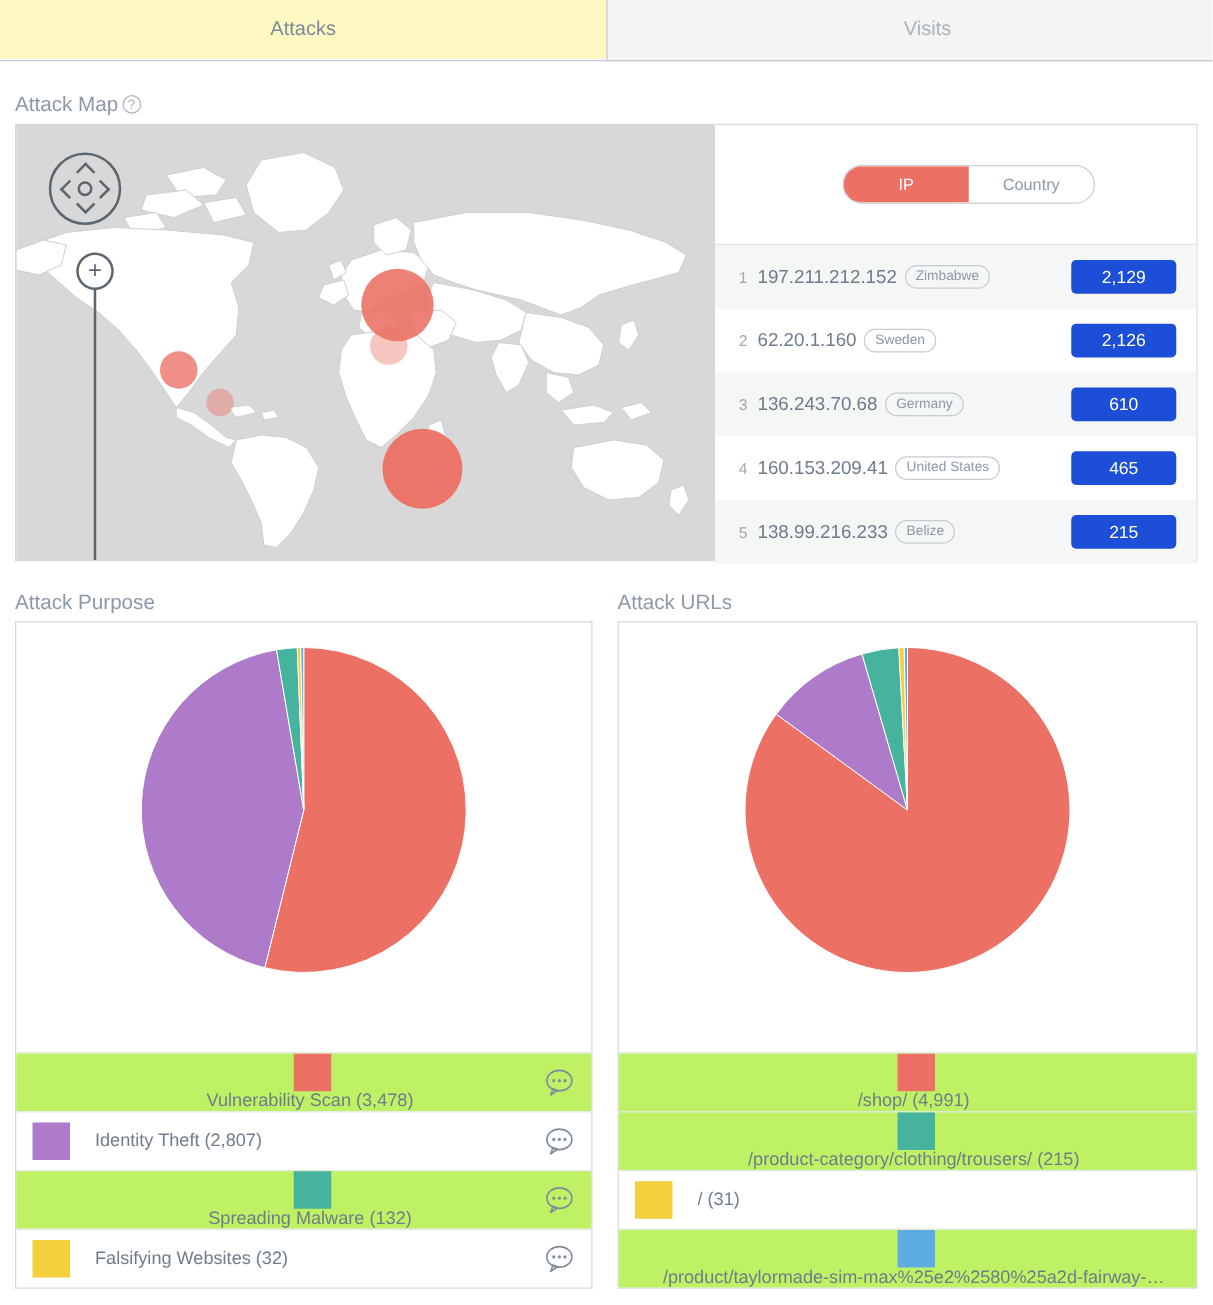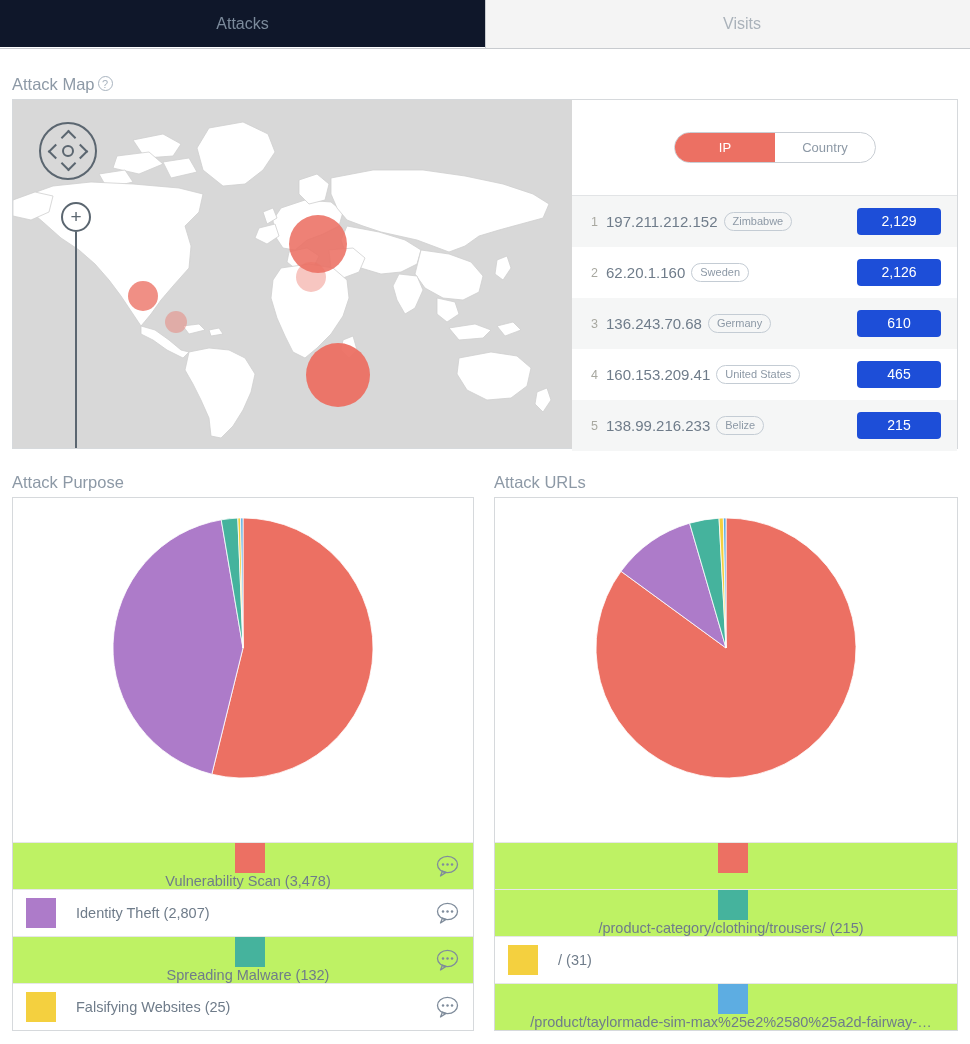--- a/index.html
+++ b/index.html
@@ -29,21 +29,21 @@
     top: 0;
     height: 48px;
     line-height: 48px;
     text-align: center;
     font-size: 16px;
     box-sizing: border-box;
   }
   .tab-active {
     left: 0; width: 485px;
     color: #7b8a9b;
-    background: #0f172a;
+    background: #fef9c3;
     border-bottom: 1px solid #ffffff;
   }
   .tab-inactive {
     left: 485px; width: 513px;
     color: #aab2ba;
     background: #f4f4f4;
     border: 1px solid #c8cbcf;
     border-top: none;
     border-right: none;
     height: 49px;
@@ -453,21 +453,21 @@
             <ellipse cx="11.5" cy="9.5" rx="10" ry="8.2" fill="none" stroke="#7f8c9b" stroke-width="1.3"></ellipse>
             <path d="M6.5 16 L4.5 21 L10 17.4 Z" fill="none" stroke="#7f8c9b" stroke-width="1.3" stroke-linejoin="round"></path>
             <circle cx="7" cy="9.5" r="1.25" fill="#7f8c9b"></circle>
             <circle cx="11.5" cy="9.5" r="1.25" fill="#7f8c9b"></circle>
             <circle cx="16" cy="9.5" r="1.25" fill="#7f8c9b"></circle>
           </svg>
         </span>
       </div>
       <div class="legend-row">
         <span class="sw" style="background: rgb(244, 208, 63);"></span>
-        <span class="legend-label">Falsifying Websites (25)</span>
+        <span class="legend-label">Falsifying Websites (32)</span>
         <span class="bubble-icon">
           <svg width="23" height="22" viewBox="0 0 23 22">
             <ellipse cx="11.5" cy="9.5" rx="10" ry="8.2" fill="none" stroke="#7f8c9b" stroke-width="1.3"></ellipse>
             <path d="M6.5 16 L4.5 21 L10 17.4 Z" fill="none" stroke="#7f8c9b" stroke-width="1.3" stroke-linejoin="round"></path>
             <circle cx="7" cy="9.5" r="1.25" fill="#7f8c9b"></circle>
             <circle cx="11.5" cy="9.5" r="1.25" fill="#7f8c9b"></circle>
             <circle cx="16" cy="9.5" r="1.25" fill="#7f8c9b"></circle>
           </svg>
         </span>
       </div>
@@ -480,20 +480,21 @@
           <path d="M 140 140 L 140 10 A 130 130 0 1 1 35.020364211819754 63.32356248637379 Z" fill="#ec7063" stroke="#ffffff" stroke-width="0.8"></path>
           <path d="M 140 140 L 35.020364211819754 63.32356248637379 A 130 130 0 0 1 103.61155772355133 15.196629577989512 Z" fill="#ad7bc9" stroke="#ffffff" stroke-width="0.8"></path>
           <path d="M 140 140 L 103.61155772355133 15.196629577989512 A 130 130 0 0 1 133.04460661983933 10.186200645204053 Z" fill="#45b39d" stroke="#ffffff" stroke-width="0.8"></path>
           <path d="M 140 140 L 133.04460661983933 10.186200645204053 A 130 130 0 0 1 137.3558702449329 10.026892866876608 Z" fill="#f4d03f" stroke="#ffffff" stroke-width="0.8"></path>
           <path d="M 140 140 L 137.3558702449329 10.026892866876608 A 130 130 0 0 1 140.00000000000009 10 Z" fill="#5dade2" stroke="#ffffff" stroke-width="0.8"></path>
         </svg>
     </div>
     <div class="legend">
       <div class="legend-row alt">
         <span class="sw" style="background: rgb(236, 112, 99);"></span>
+        <span class="legend-label">/shop/ (4,991)</span>
       </div>
       <div class="legend-row alt">
         <span class="sw" style="background: rgb(69, 179, 157);"></span>
         <span class="legend-label">/product-category/clothing/trousers/ (215)</span>
       </div>
       <div class="legend-row">
         <span class="sw" style="background: rgb(244, 208, 63);"></span>
         <span class="legend-label">/ (31)</span>
       </div>
       <div class="legend-row alt">

